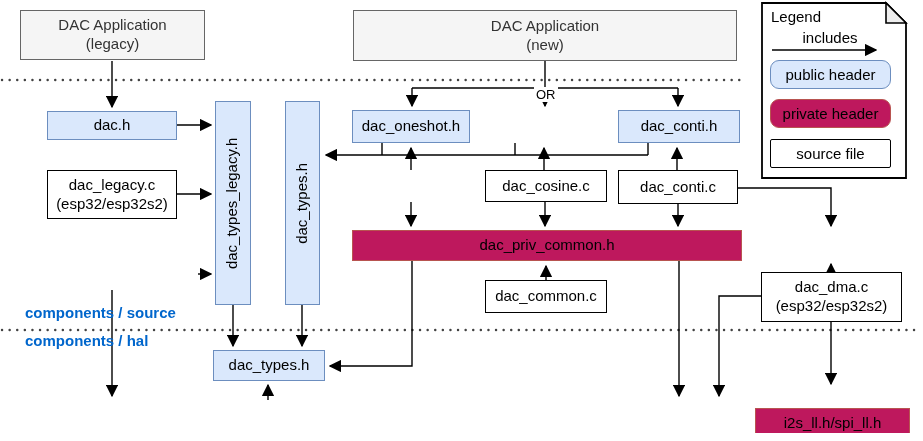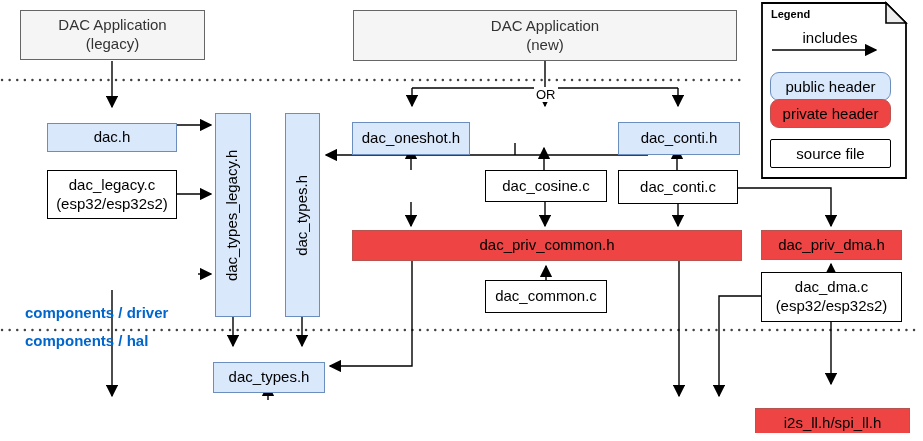--- a/index.html
+++ b/index.html
@@ -6,32 +6,32 @@
   #canvas{
     position:relative;width:923px;height:433px;background:#ffffff;overflow:hidden;
     font-family:"Liberation Sans","DejaVu Sans",sans-serif;color:#000;
   }
   #connectors{position:absolute;left:0;top:0;width:923px;height:441px;}
   .node{
     position:absolute;box-sizing:border-box;display:flex;flex-direction:column;
     align-items:center;justify-content:center;text-align:center;
     font-size:15px;line-height:1.25;background:#fff;
   }
-  .public{background:#dae8fc;border:1.4px solid #6c8ebf;margin-top:12px;}
-  .private{background:#ef4444;border:1.4px solid #b85450;}
+  .public{background:#dae8fc;border:1.4px solid #6c8ebf;}
+  .private{background:#be185d;border:1.4px solid #b85450;}
   .source{background:#ffffff;border:1.4px solid #000000;}
   .app{background:#f5f5f5;border:1.4px solid #666666;color:#333;}
   .vertical span{transform:rotate(-90deg);white-space:nowrap;}
   .layer-label{
     position:absolute;font-size:15px;font-weight:bold;color:#0066cc;white-space:nowrap;
   }
   .or-label{
     position:absolute;font-size:13px;background:#ffffff;padding:0 2px;z-index:3;
   }
-  .legend-title{position:absolute;left:771px;top:8px;font-size:11px;font-weight:bold;}
+  .legend-title{position:absolute;left:771px;top:8px;font-size:15px;font-weight:normal;}
   .legend-includes{position:absolute;left:788px;top:29px;width:84px;text-align:center;font-size:15px;}
   .legend-item{
     position:absolute;left:770px;width:121px;height:29px;border-radius:9px;
     display:flex;align-items:center;justify-content:center;font-size:15px;box-sizing:border-box;
   }
   .legend-item.source{border-radius:2px;}
 </style>
 </head>
 <body>
 
@@ -135,25 +135,22 @@
     <span>dac_common.c</span>
   </div>
   <div class="node source" style="left:761px;top:272px;width:141px;height:50px">
     <span>dac_dma.c</span>
     <span>(esp32/esp32s2)</span>
   </div>
 
   <div class="node private" style="left:352px;top:230px;width:390px;height:31px">
     <span>dac_priv_common.h</span>
   </div>
-  <div class="node private" style="left:761px;top:230px;width:141px;height:30px">
-    <span>dac_priv_dma.h</span>
-  </div>
 
-  <div class="layer-label" style="left:25px;top:304px">components / driver</div>
+  <div class="layer-label" style="left:25px;top:304px">components / source</div>
   <div class="layer-label" style="left:25px;top:332px">components / hal</div>
 
   <div class="node public" style="left:213px;top:350px;width:112px;height:31px">
     <span>dac_types.h</span>
   </div>
   <div class="node private" style="left:755px;top:408px;width:155px;height:49px">
     <span>i2s_ll.h/spi_ll.h</span>
     <span>(esp32/esp32s2)</span>
   </div>
 

